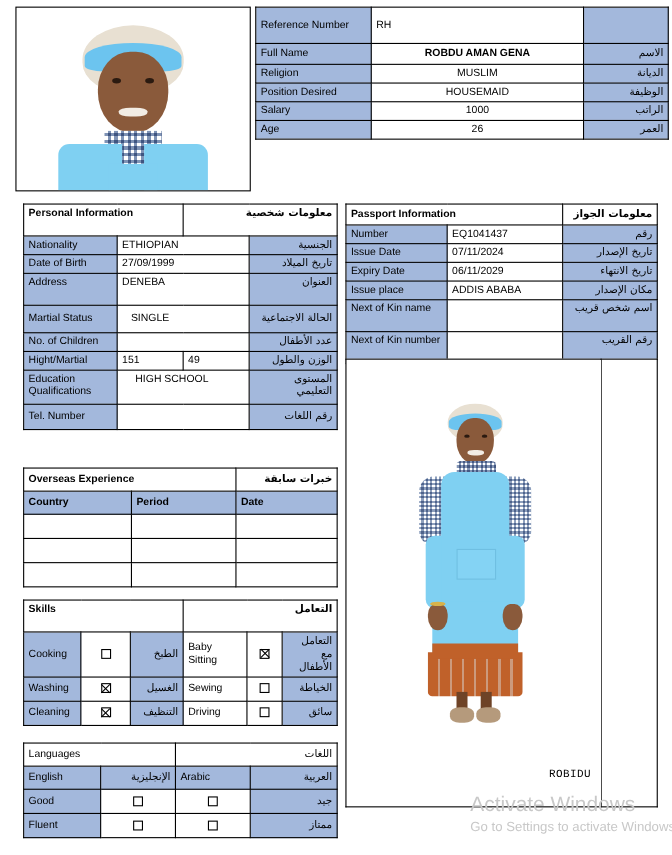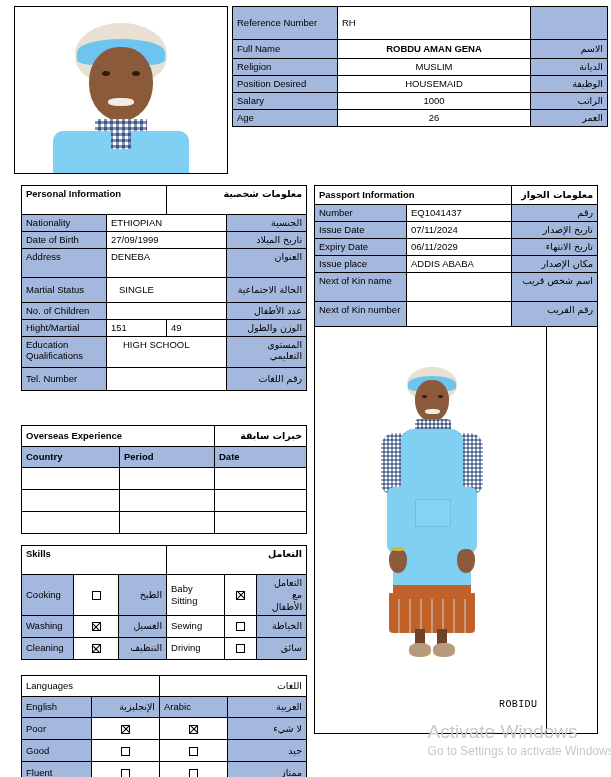--- a/index.html
+++ b/index.html
@@ -447,26 +447,20 @@
         <td colspan="2" style="height:16px;">Languages</td>
         <td class="ar" colspan="2">اللغات</td>
       </tr>
       <tr>
         <td class="blue" style="height:16px;">English</td>
         <td class="blue ar">الإنجليزية</td>
         <td class="blue">Arabic</td>
         <td class="blue ar">العربية</td>
       </tr>
       <tr>
-        <td class="blue" style="height:17px;">Poor</td>
-        <td class="ctr"><span class="cb x"></span></td>
-        <td class="ctr"><span class="cb x"></span></td>
-        <td class="blue ar">لا شيء</td>
-      </tr>
-      <tr>
         <td class="blue" style="height:17px;">Good</td>
         <td class="ctr"><span class="cb"></span></td>
         <td class="ctr"><span class="cb"></span></td>
         <td class="blue ar">جيد</td>
       </tr>
       <tr>
         <td class="blue" style="height:17px;">Fluent</td>
         <td class="ctr"><span class="cb"></span></td>
         <td class="ctr"><span class="cb"></span></td>
         <td class="blue ar">ممتاز</td>

